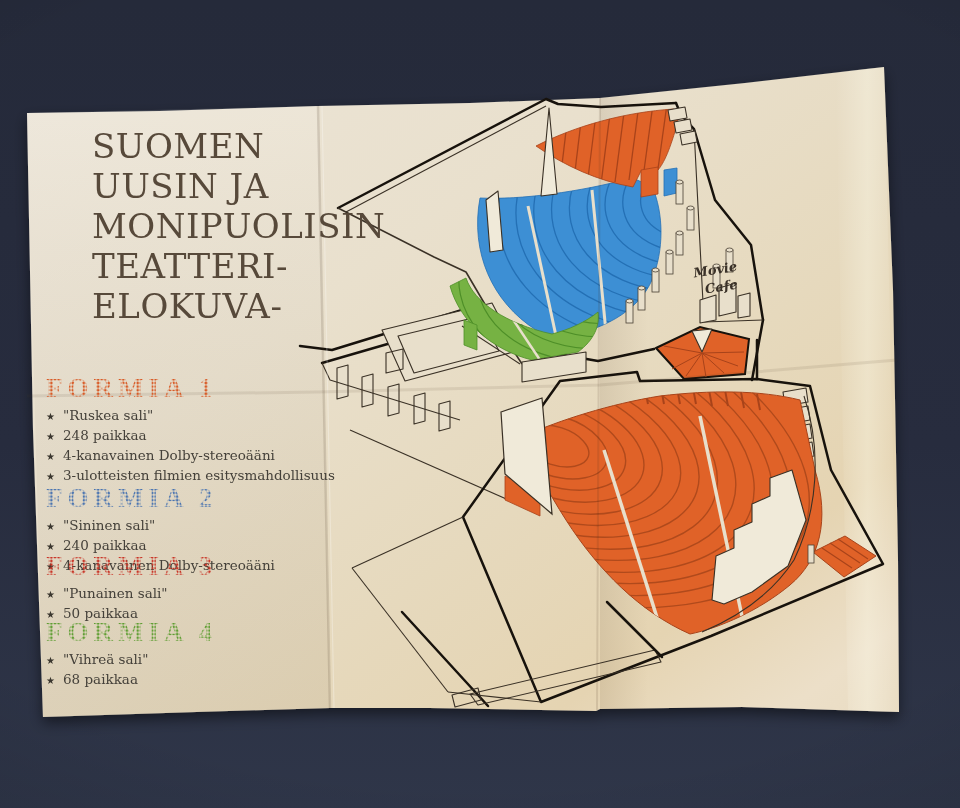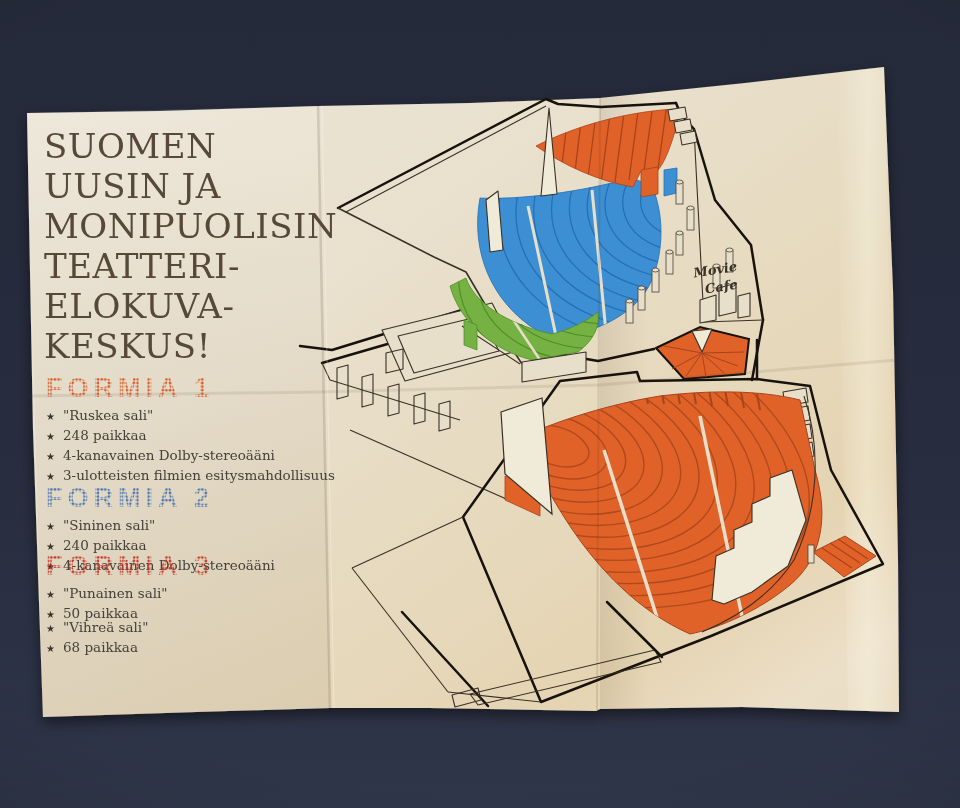--- a/index.html
+++ b/index.html
@@ -14,26 +14,26 @@
   .thin{stroke:#3a3126;fill:none;stroke-width:1.1;stroke-linejoin:round;}
   .thin2{stroke:#3a3126;fill:none;stroke-width:1.6;stroke-linejoin:round;}
   .thick{stroke:#17120c;fill:none;stroke-width:2.5;stroke-linejoin:round;stroke-linecap:round;}
   .paperfill{fill:#e8dfcb;}
   .whitefill{fill:#f0ead9;}
 
   .title-block{
     position:absolute;left:44px;top:126px;width:300px;
     color:#57493a;font-size:34px;line-height:40px;letter-spacing:0.5px;
   }
-  .title-line{white-space:nowrap;}
+  .title-line{white-space:nowrap;margin-left:48px;}
 
   .formia-section{position:absolute;left:46px;width:310px;}
   .s1{top:374px;} .s2{top:484px;} .s3{top:552px;} .s4{top:618px;}
   .formia-heading{
-    font-family:Liberation Sans, sans-serif;
+    font-family:Liberation Serif, serif;
     font-weight:bold;font-size:27px;letter-spacing:5px;line-height:28px;
     color:var(--hc);display:inline-block;margin-bottom:4px;
   }
   @supports ((-webkit-background-clip: text) or (background-clip: text)){
     .formia-heading{
       background-image:radial-gradient(circle, var(--hc) 1.15px, rgba(0,0,0,0) 1.6px);
       background-size:3.6px 3.6px;
       -webkit-background-clip:text;background-clip:text;
       color:transparent;
     }
@@ -316,21 +316,20 @@
     <path d="M27,396 L318,392 L600,385 L897,360" stroke="rgba(80,60,40,0.10)" stroke-width="3" fill="none"></path>
   </g>
 </svg>
 
 <div class="title-block">
   <div class="title-line">SUOMEN</div>
   <div class="title-line">UUSIN JA</div>
   <div class="title-line">MONIPUOLISIN</div>
   <div class="title-line">TEATTERI-</div>
   <div class="title-line">ELOKUVA-</div>
-  <div class="title-line">KESKUS!</div>
 </div>
 
 <div class="formia-section s1">
   <div class="formia-heading">FORMIA 1</div>
   <ul class="formia-list">
     <li>
           <span class="star">★</span>
           <span>"Ruskea sali"</span>
         </li>
     <li>
@@ -374,20 +373,21 @@
           <span>"Punainen sali"</span>
         </li>
     <li>
           <span class="star">★</span>
           <span>50 paikkaa</span>
         </li>
   </ul>
 </div>
 
 <div class="formia-section s4">
+  <div class="formia-heading">FORMIA 4</div>
   <ul class="formia-list">
     <li>
           <span class="star">★</span>
           <span>"Vihreä sali"</span>
         </li>
     <li>
           <span class="star">★</span>
           <span>68 paikkaa</span>
         </li>
   </ul>

